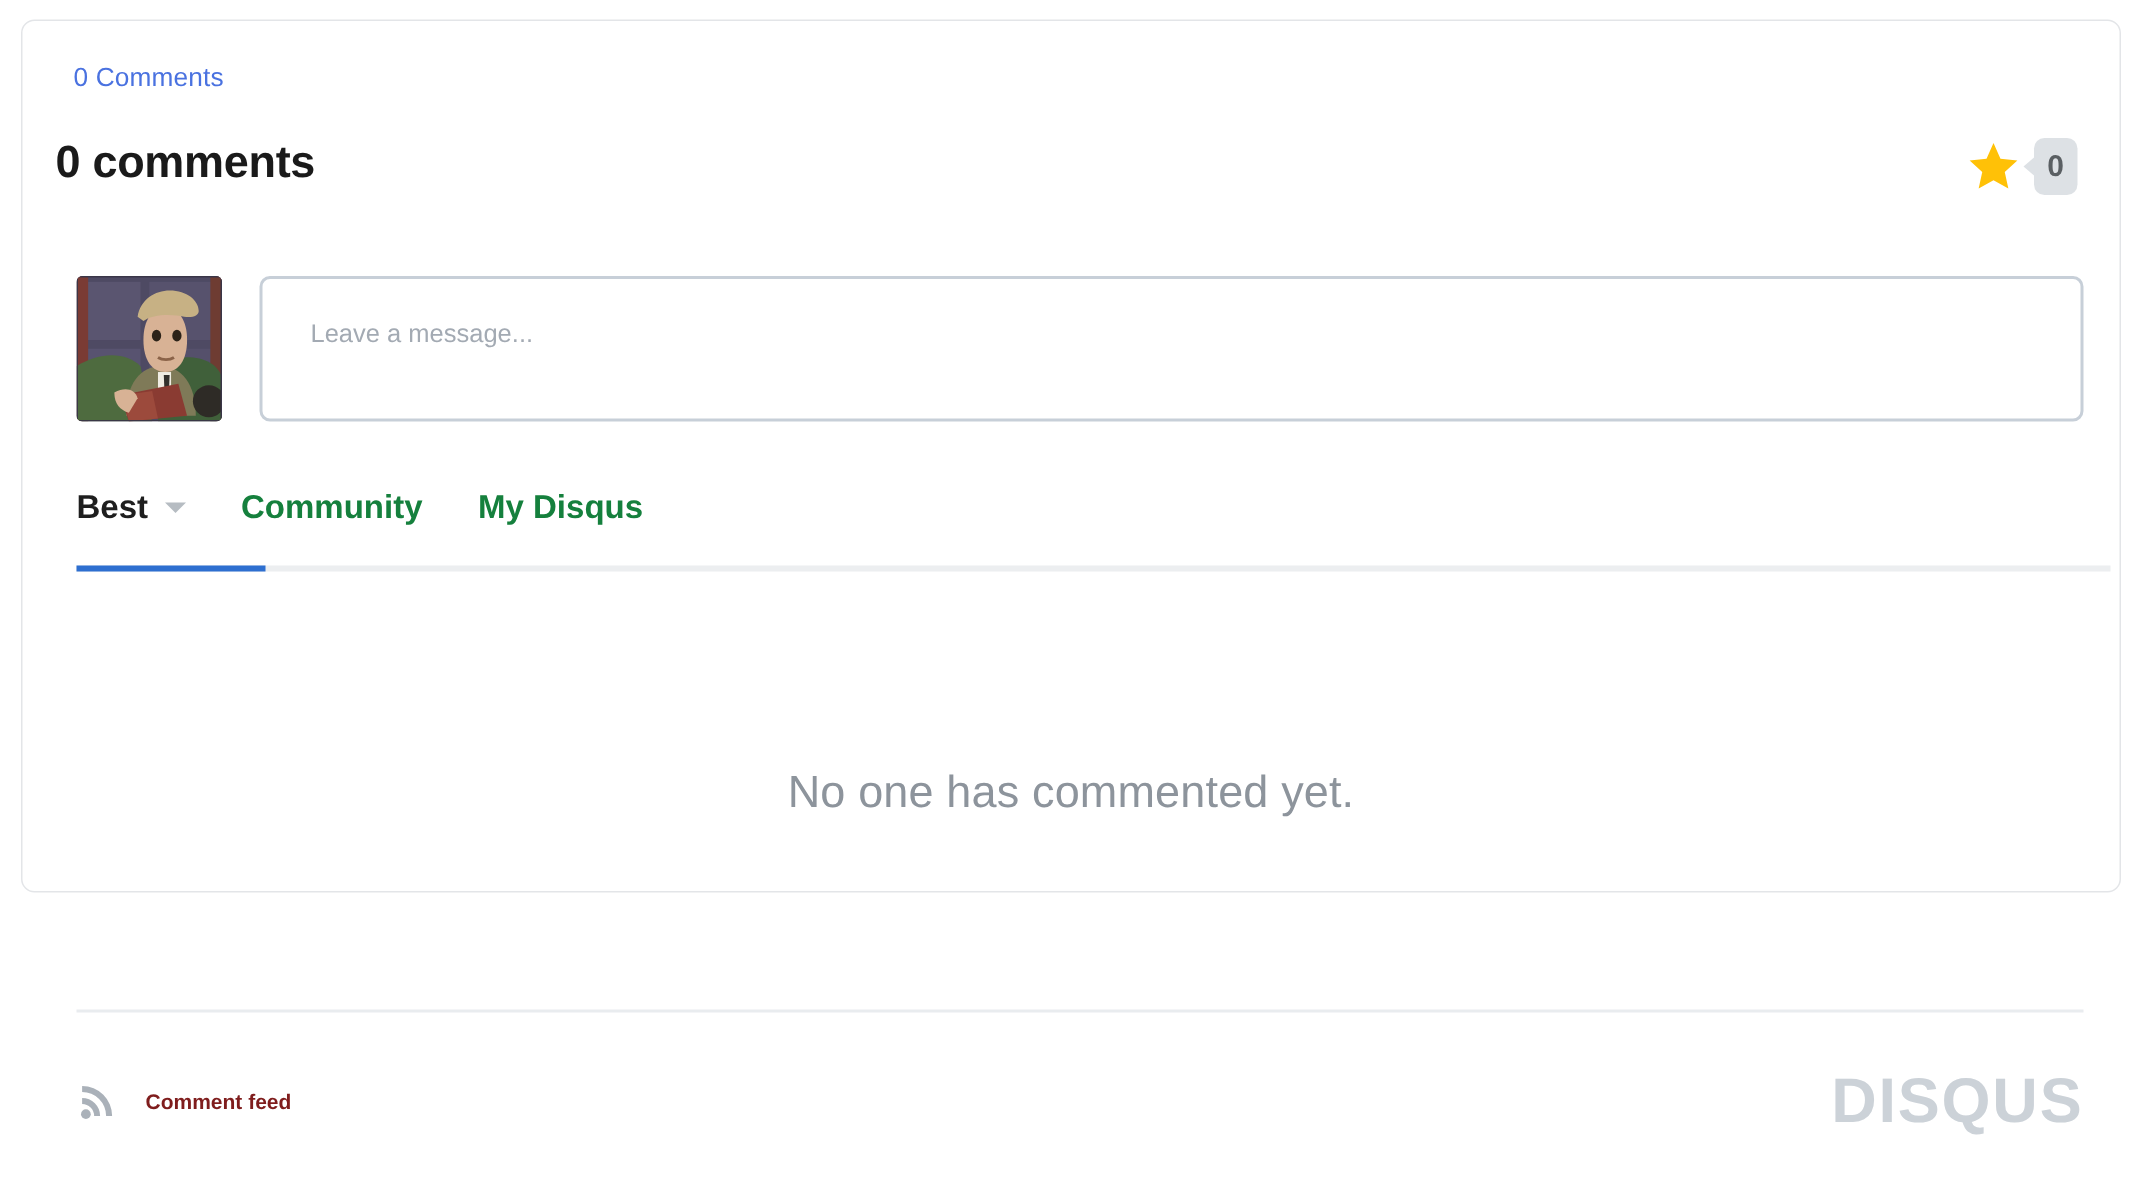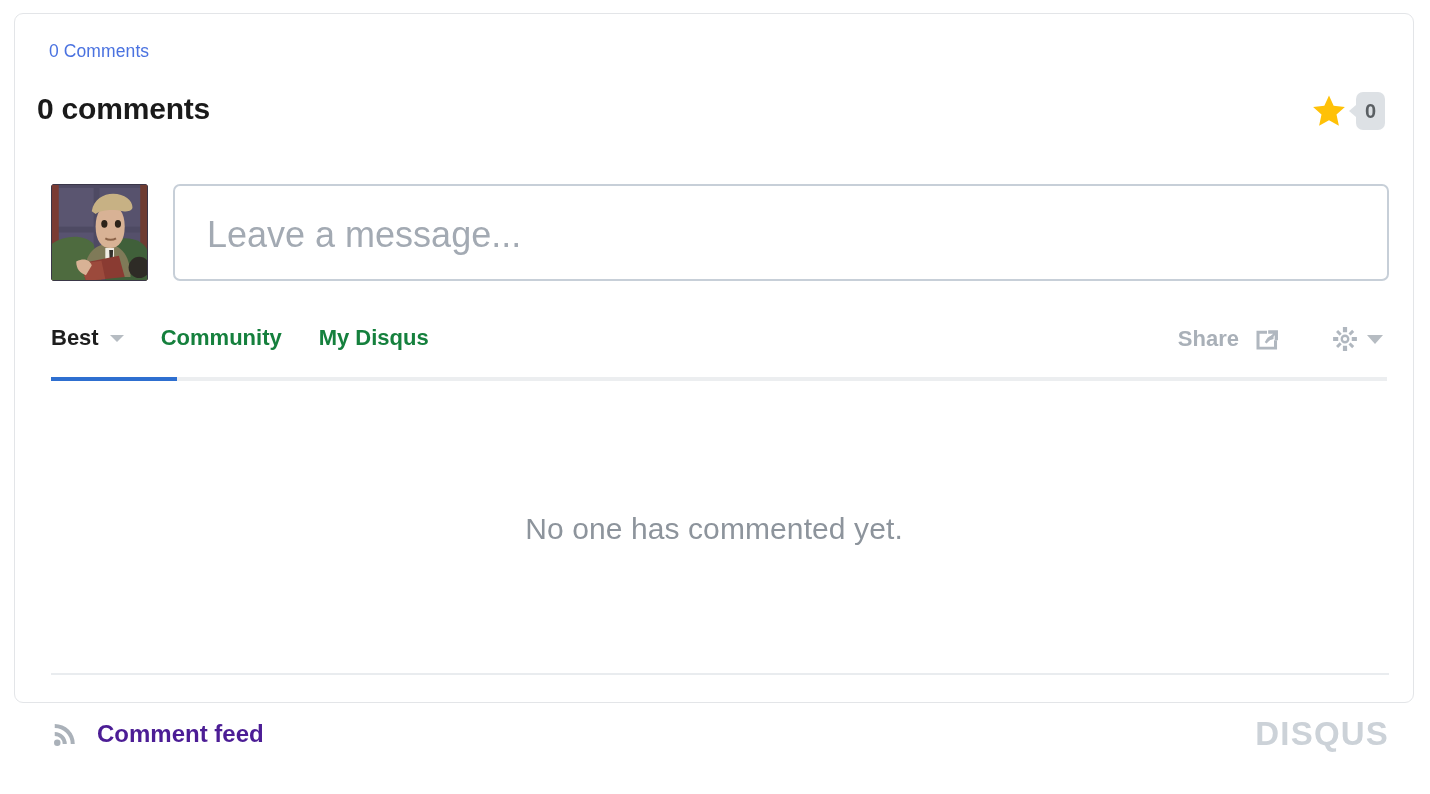--- a/index.html
+++ b/index.html
@@ -13,21 +13,21 @@
     font-family: "Liberation Sans", "DejaVu Sans", sans-serif;
     -webkit-font-smoothing: antialiased;
     overflow: hidden;
   }
 
   .disqus-card {
     position: absolute;
     left: 14px;
     top: 13px;
     width: 1400px;
-    height: 690px;
+    height: 582px;
     box-sizing: border-box;
     border: 1px solid #e3e5e8;
     border-radius: 9px;
     background: #ffffff;
   }
 
   
   .comments-link {
     position: absolute;
     left: 34px;
@@ -129,38 +129,38 @@
     position: absolute;
     left: 136px;
     top: 13px;
     right: 2px;
     height: 97px;
     box-sizing: border-box;
     border: 2px solid #c7cfd8;
     border-radius: 7px;
     background: #ffffff;
     font-family: "Liberation Sans", "DejaVu Sans", sans-serif;
-    font-size: 36px;
+    font-size: 17px;
     color: #3a3a3a;
     padding: 27px 0 0 32px;
     resize: none;
     outline: none;
     line-height: 1.2;
   }
   .message-box::placeholder {
     color: #a3aab3;
     opacity: 1;
   }
 
   
   .tabbar {
     position: absolute;
     left: 22px;
     top: 300px;
-    right: 24px;
+    right: 4px;
     height: 76px;
   }
   .tabs {
     position: absolute;
     left: 14px;
     top: 0;
     display: flex;
     align-items: flex-start;
   }
   .tab {
@@ -278,30 +278,30 @@
   }
   .footer-link {
     display: flex;
     align-items: center;
     cursor: pointer;
     margin-right: 50px;
     text-decoration: none;
   }
   .footer-link .f-icon { width: 30px; height: 30px; display: block; margin-right: 16px; }
   .footer-link .f-label {
-    font-size: 24px;
-    font-weight: bold;
-    color: #4c1d95;
+    font-size: 14px;
+    font-weight: bold;
+    color: #7f1d1d;
     white-space: nowrap;
   }
   .disqus-logo {
     position: absolute;
     right: 2px;
     top: 12px;
-    font-size: 33px;
+    font-size: 42px;
     font-weight: bold;
     color: #ccd2d8;
     letter-spacing: 1.2px;
     line-height: 36px;
     cursor: pointer;
   }
 </style>
 </head>
 <body>
 
@@ -359,38 +359,20 @@
         <span class="caret"></span>
       </div>
       <div class="tab">
         <span>Community</span>
       </div>
       <div class="tab">
         <span>My Disqus</span>
       </div>
     </div>
 
-    <div class="tab-actions">
-      <div class="share-btn">
-        <span class="share-label">Share</span>
-        <svg class="share-icon" viewBox="0 0 24 24">
-          <path d="M3 5h9v2.6H5.6v11H18V13h2.6v8H3z" fill="#b0b7bf"></path>
-          <path d="M10 14.6l7.2-7.2H13V4.6h8.4V13h-2.8V8.8l-7 7z" fill="#b0b7bf"></path>
-          <path d="M10.6 14.2c1.2-3.4 3.6-5.1 7-5.4v3.3z" fill="#b0b7bf"></path>
-        </svg>
-      </div>
-      <div class="gear-btn">
-        <svg class="gear-icon" viewBox="0 0 24 24">
-          <path d="M12 8.2a3.8 3.8 0 1 0 0 7.6 3.8 3.8 0 0 0 0-7.6zm0 5.6a1.8 1.8 0 1 1 0-3.6 1.8 1.8 0 0 1 0 3.6z" fill="#b0b7bf"></path>
-          <path d="M10.2 1.8h3.6v4.4h-3.6zM10.2 17.8h3.6v4.4h-3.6zM1.8 10.2h4.4v3.6H1.8zM17.8 10.2h4.4v3.6h-4.4z" fill="#b0b7bf"></path>
-          <path d="M4.3 6.1l1.8-1.8 3.1 3.1-1.8 1.8zM15 16.8l1.8-1.8 3.1 3.1-1.8 1.8zM6.1 19.7l-1.8-1.8 3.1-3.1 1.8 1.8zM16.8 9l-1.8-1.8 3.1-3.1 1.8 1.8z" fill="#b0b7bf"></path>
-        </svg>
-        <span class="caret"></span>
-      </div>
-    </div>
 
     <div class="tab-underline">
       <div class="active-bar"></div>
     </div>
   </div>
 
   <div class="empty-state">
     <div class="empty-text">No one has commented yet.</div>
   </div>
 

